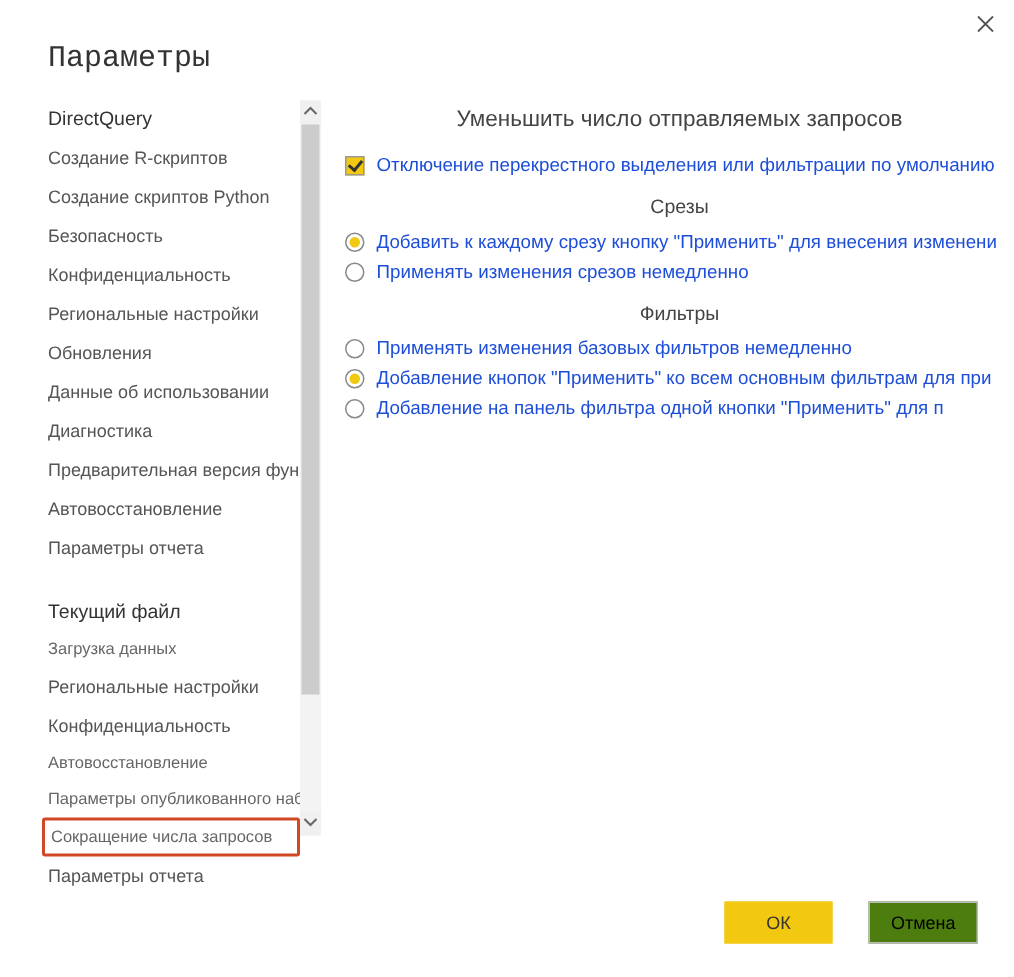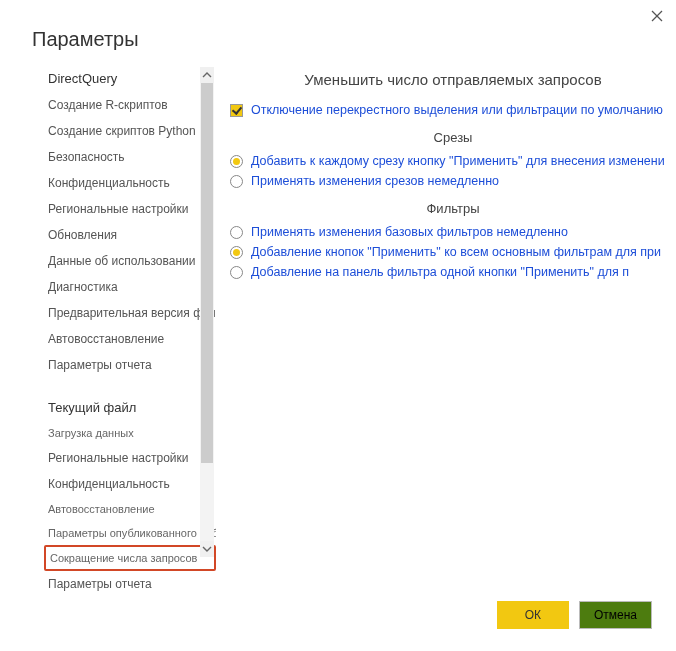--- a/index.html
+++ b/index.html
@@ -26,34 +26,34 @@
     cursor: pointer;
     background: none;
     border: none;
     line-height: 1;
   }
   .title {
     font-size: 20px;
     font-weight: 400;
     color: #333;
     padding: 28px 0 16px 32px;
+    font-family: Liberation Mono, monospace;
   }
   .body {
     display: flex;
     padding-left: 32px;
     height: 510px;
   }
   .sidebar {
     width: 168px;
     position: relative;
     flex-shrink: 0;
   }
   .sidebar-content {
     width: 100%;
-    margin-left: 16px;
   }
   .side-item {
     font-size: 12px;
     color: #555;
     padding: 6px 0;
     cursor: pointer;
     white-space: nowrap;
     overflow: hidden;
   }
   .side-header {
@@ -168,21 +168,21 @@
     width: 7px;
     height: 7px;
     background: #f2c811;
     border-radius: 50%;
   }
   .footer {
     position: absolute;
     bottom: 22px;
     right: 24px;
     display: flex;
-    gap: 10px;
+    gap: 24px;
   }
   .btn {
     min-width: 72px;
     height: 28px;
     font-size: 12px;
     border: 1px solid #bbb;
     background: #4d7c0f;
     cursor: pointer;
     padding: 0 14px;
   }

